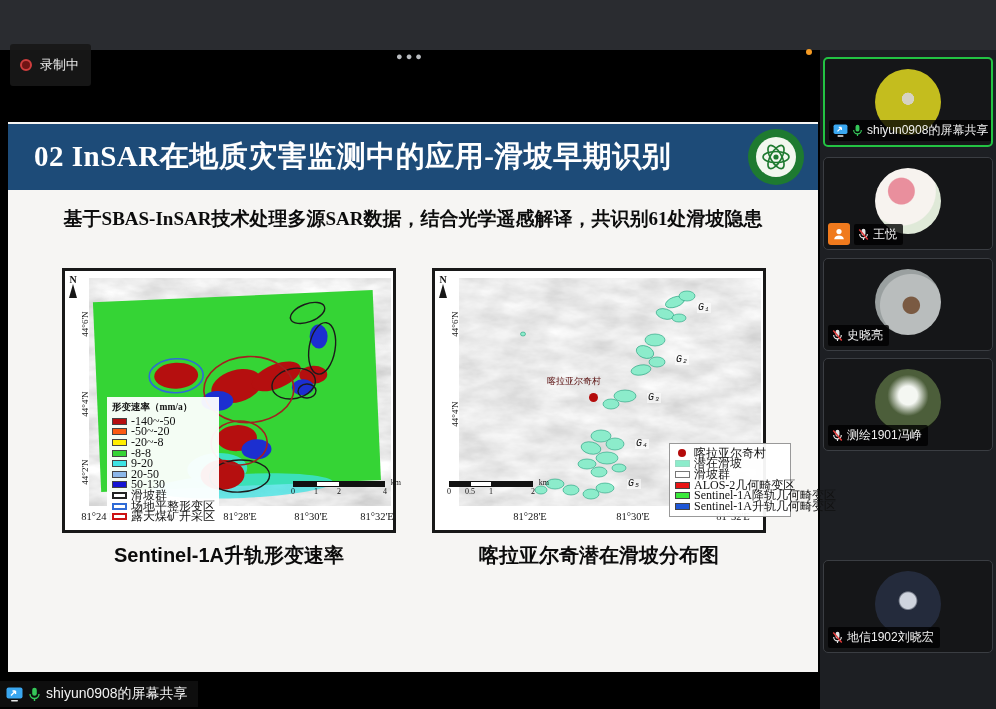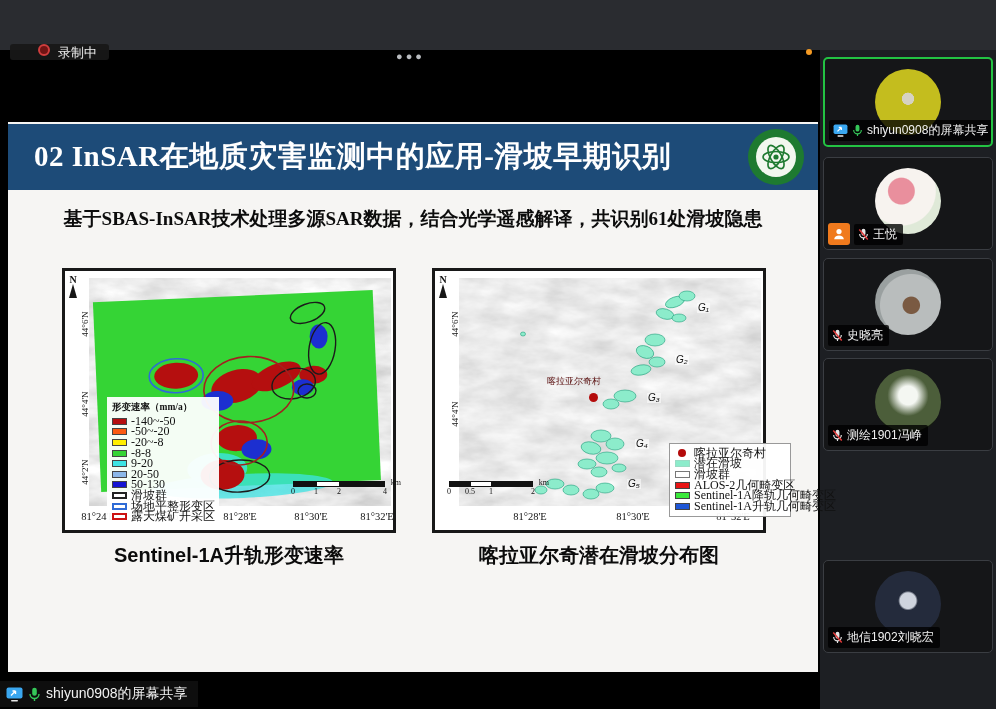--- a/index.html
+++ b/index.html
@@ -1,22 +1,22 @@
 <!DOCTYPE html>
 <html><head>
 <meta charset="utf-8">
 <style>
   html,body{margin:0;padding:0;background:#000;}
   body{width:996px;height:709px;overflow:hidden;font-family:"Liberation Sans",sans-serif;position:relative;}
   .app{position:absolute;inset:0;background:#000;}
 
   
   .topbar{position:absolute;left:0;top:0;width:996px;height:50px;background:#2a2c30;}
-  .rec-badge{position:absolute;left:10px;top:44px;height:16px;display:flex;gap:8px;
-    background:rgba(24,24,24,.92);border-radius:3px;padding:0 12px 0 28px;z-index:30;}
+  .rec-badge{position:absolute;left:10px;top:44px;height:42px;display:flex;align-items:center;gap:8px;
+    background:rgba(24,24,24,.92);border-radius:3px;padding:0 12px 0 10px;z-index:30;}
   .rec-dot{width:12px;height:12px;border-radius:50%;border:2px solid #cf3d3d;background:#701414;box-sizing:border-box;}
   .rec-text{color:#eee;font-size:13px;}
   .more-dots{position:absolute;left:396px;top:50px;color:#b9bcc0;font-size:11px;letter-spacing:3px;z-index:30;cursor:pointer;}
   .notif-dot{position:absolute;left:806px;top:49px;width:6px;height:6px;border-radius:50%;background:#f59a23;z-index:30;}
 
   
   .stage{position:absolute;left:0;top:50px;width:820px;height:635px;background:#000;}
   .slide{position:absolute;left:8px;top:72px;width:810px;height:550px;background:#f6f5f3;}
   .slide-titlebar{position:absolute;left:0;top:2px;width:810px;height:66px;background:#1d4b78;display:flex;align-items:center;}
   .slide-title{color:#fff;font-family:"Liberation Serif",serif;font-weight:bold;font-size:29px;padding-left:26px;letter-spacing:.5px;}
@@ -54,21 +54,21 @@
   .scalebar{position:absolute;z-index:6;text-align:center;}
   .sb-bar{display:flex;height:4px;border:1px solid #111;box-sizing:content-box;}
   .sb-seg{height:4px;}
   .sb-labels{position:relative;height:9px;font-family:"Liberation Serif",serif;font-size:8px;color:#111;}
   .sb-labels span{position:absolute;transform:translateX(-50%);}
   .sb-km{position:absolute;right:-16px;top:-3px;font-family:"Liberation Serif",serif;font-size:8px;color:#111;}
 
   
   .village-dot{position:absolute;width:9px;height:9px;border-radius:50%;background:#b40b0b;z-index:5;}
   .village-label{position:absolute;font-family:"Liberation Serif",serif;font-size:9px;color:#5a1010;z-index:5;white-space:nowrap;}
-  .g-label{position:absolute;font-family:Liberation Sans, sans-serif;font-style:italic;font-size:10px;color:#111;z-index:5;
+  .g-label{position:absolute;font-family:Liberation Mono, monospace;font-style:italic;font-size:10px;color:#111;z-index:5;
     background:rgba(255,255,255,.55);padding:0 1px;line-height:10px;}
 
   .map-caption{position:absolute;top:420px;width:334px;text-align:center;font-weight:bold;font-size:20px;color:#0b0b0b;}
   .map-caption.c1{left:54px;}
   .map-caption.c2{left:424px;}
 
   
   .share-pill{position:absolute;left:0;top:681px;height:26px;display:flex;align-items:center;gap:5px;
     background:rgba(16,16,16,.88);padding:0 10px 0 6px;z-index:30;}
   .share-pill .name{color:#f2f2f2;font-size:14px;}

